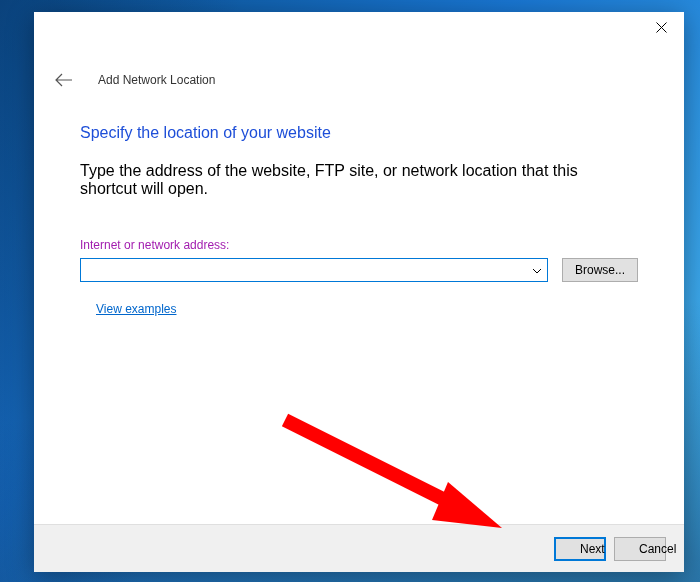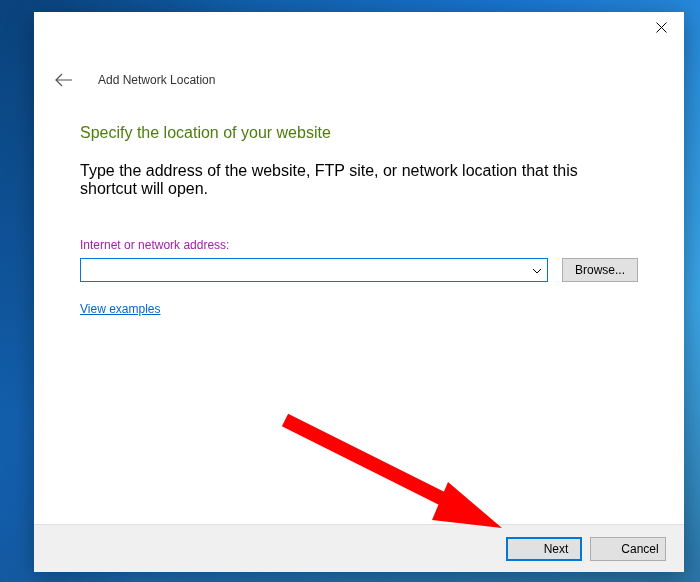--- a/index.html
+++ b/index.html
@@ -65,21 +65,21 @@
     .wizard-title {
       font-size: 12px;
       color: #333;
     }
     .content {
       padding: 34px 46px 0 46px;
       flex: 1;
     }
     .heading {
       font-size: 16px;
-      color: #4d7c0f;
+      color: #1d4ed8;
       font-weight: 400;
       margin-bottom: 20px;
     }
     .subtext {
       font-size: 16px;
       color: #000;
       margin-bottom: 40px;
     }
     .field-label {
       font-size: 12px;
@@ -121,33 +121,34 @@
       border: 1px solid #adadad;
       font-size: 12px;
       font-family: inherit;
       cursor: pointer;
     }
     .link {
       color: #0066cc;
       text-decoration: underline;
       cursor: pointer;
       font-size: 12px;
+      margin-left: 16px;
     }
     .footer {
       height: 48px;
       background: #f0f0f0;
       border-top: 1px solid #dfdfdf;
       display: flex;
       justify-content: flex-end;
       align-items: center;
       padding-right: 18px;
       gap: 8px;
     }
     .footer-btn {
-      width: 76px;
+      width: 52px;
       height: 24px;
       background: #e1e1e1;
       border: 1px solid #adadad;
       font-size: 12px;
       font-family: inherit;
       cursor: pointer;
       padding-left: 24px;
     }
     .footer-btn.primary {
       border: 2px solid #0078d7;

